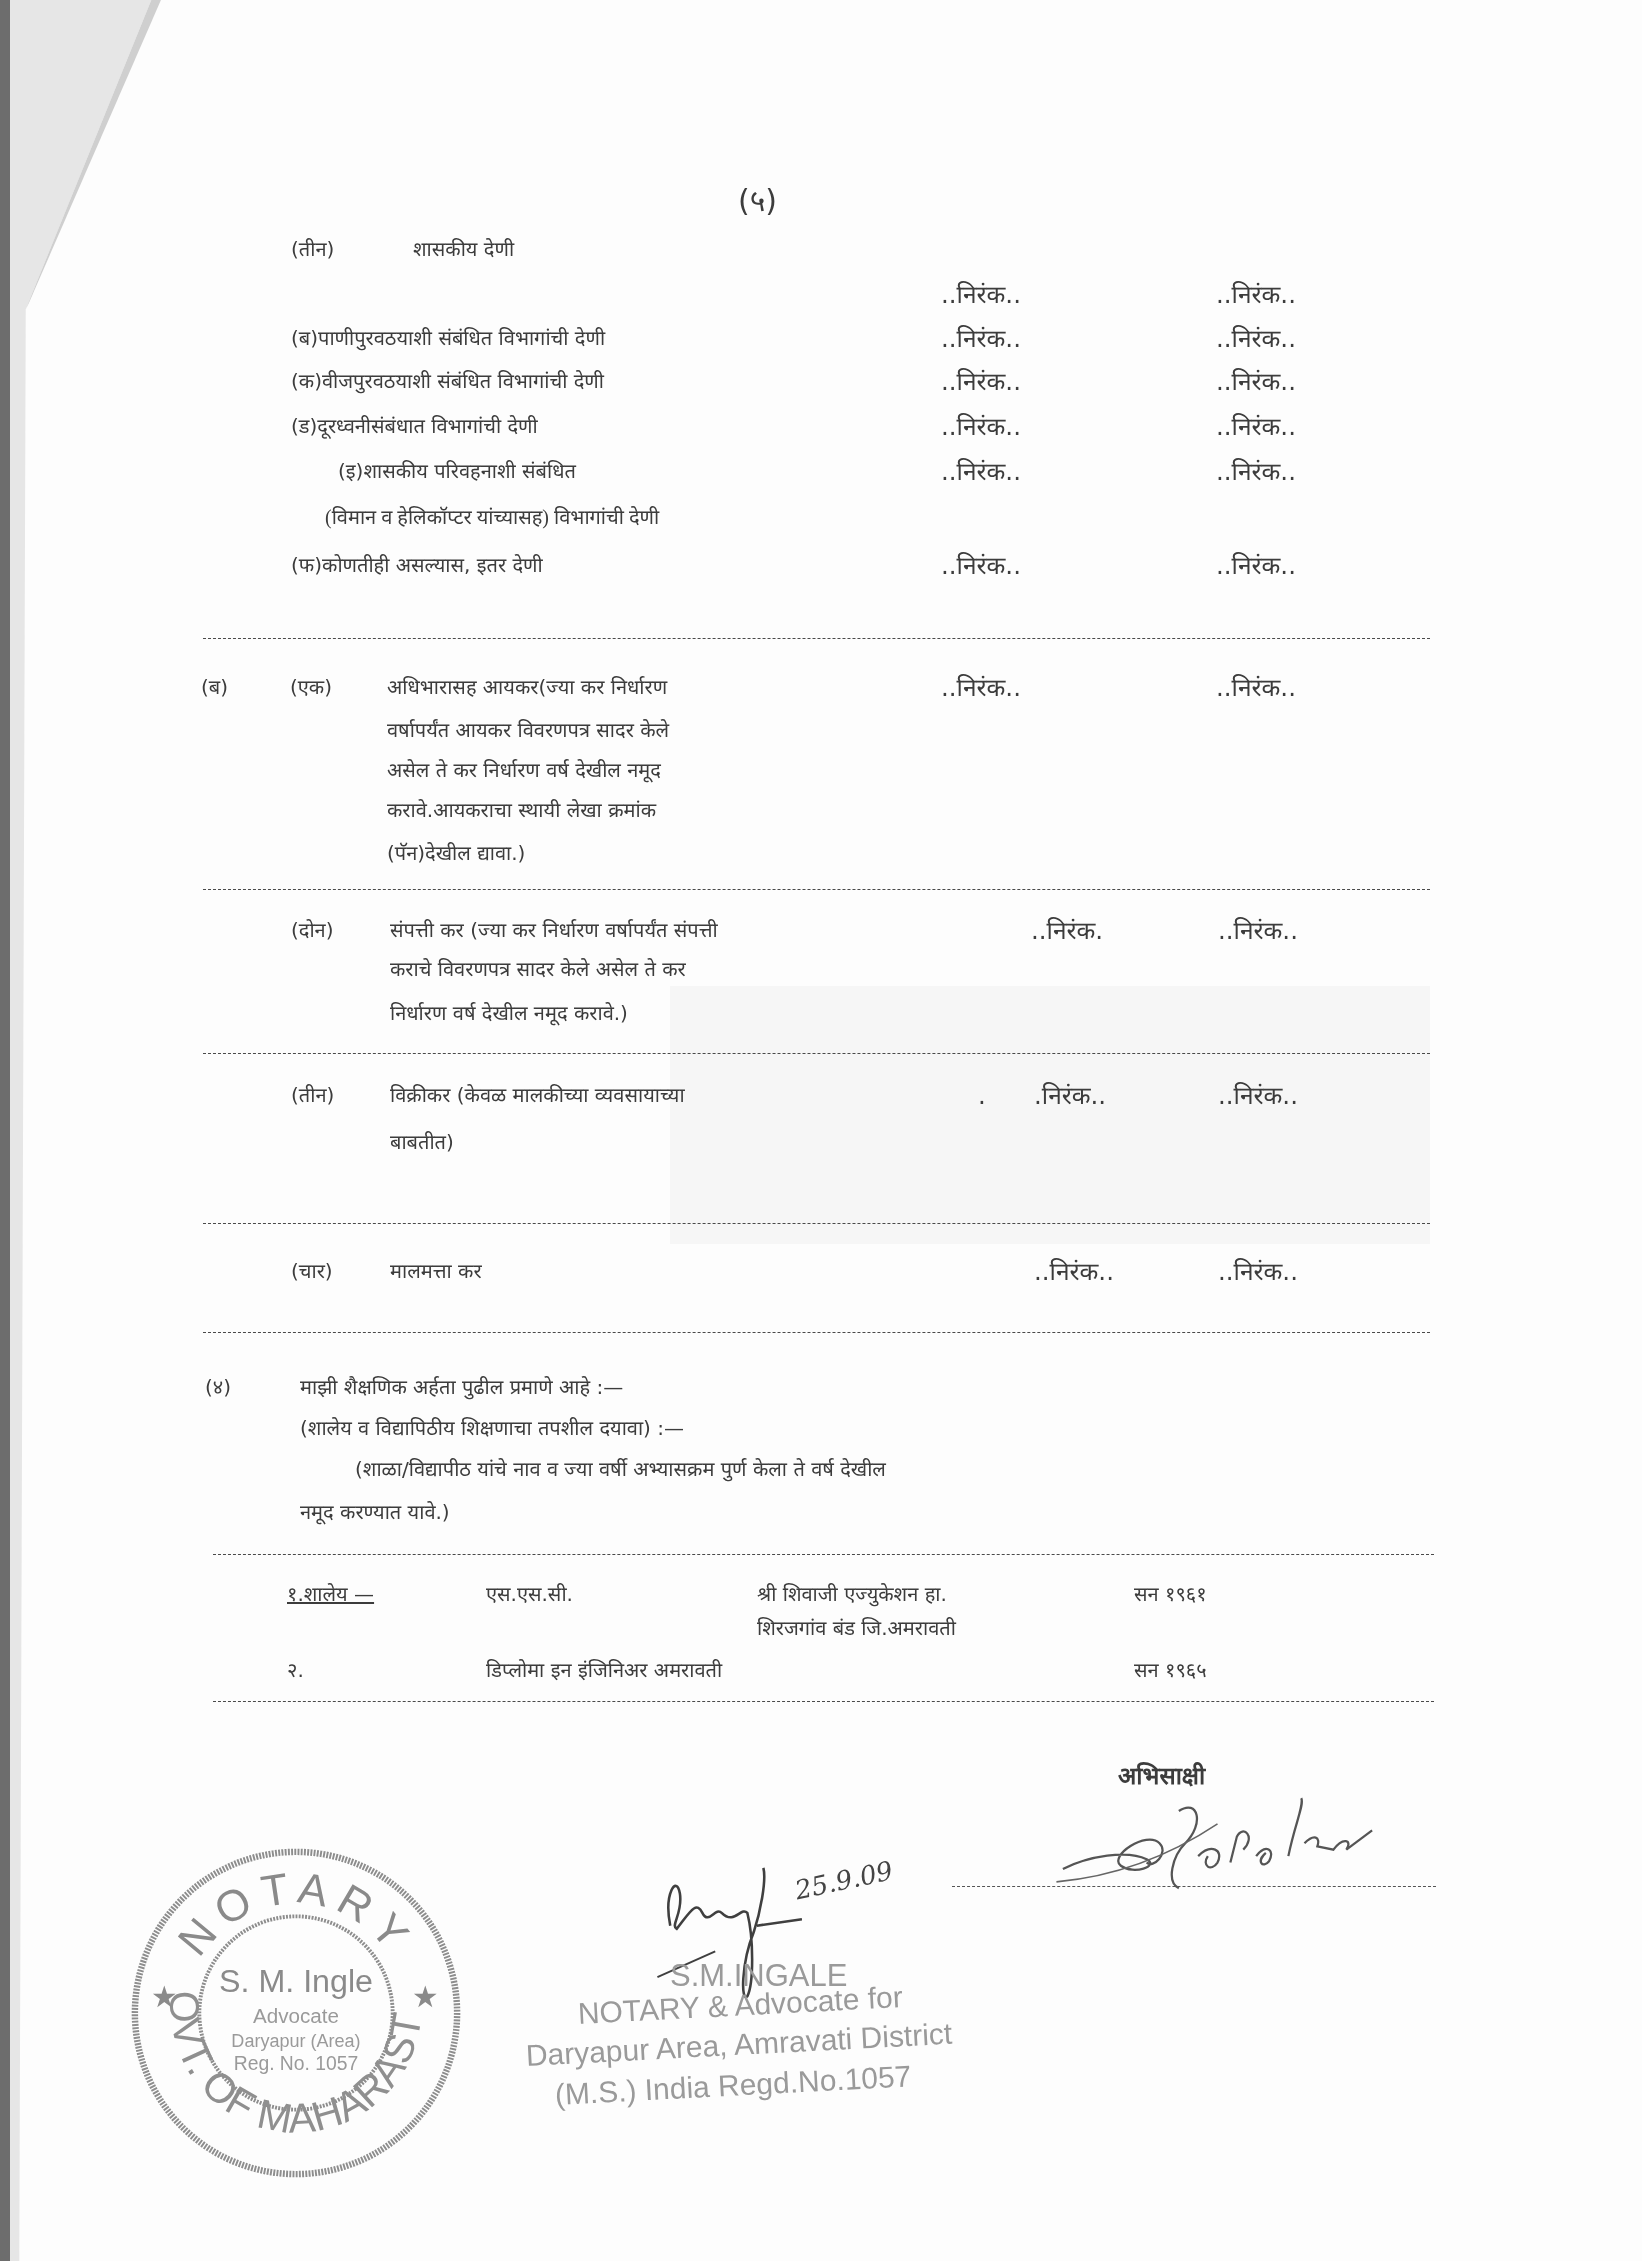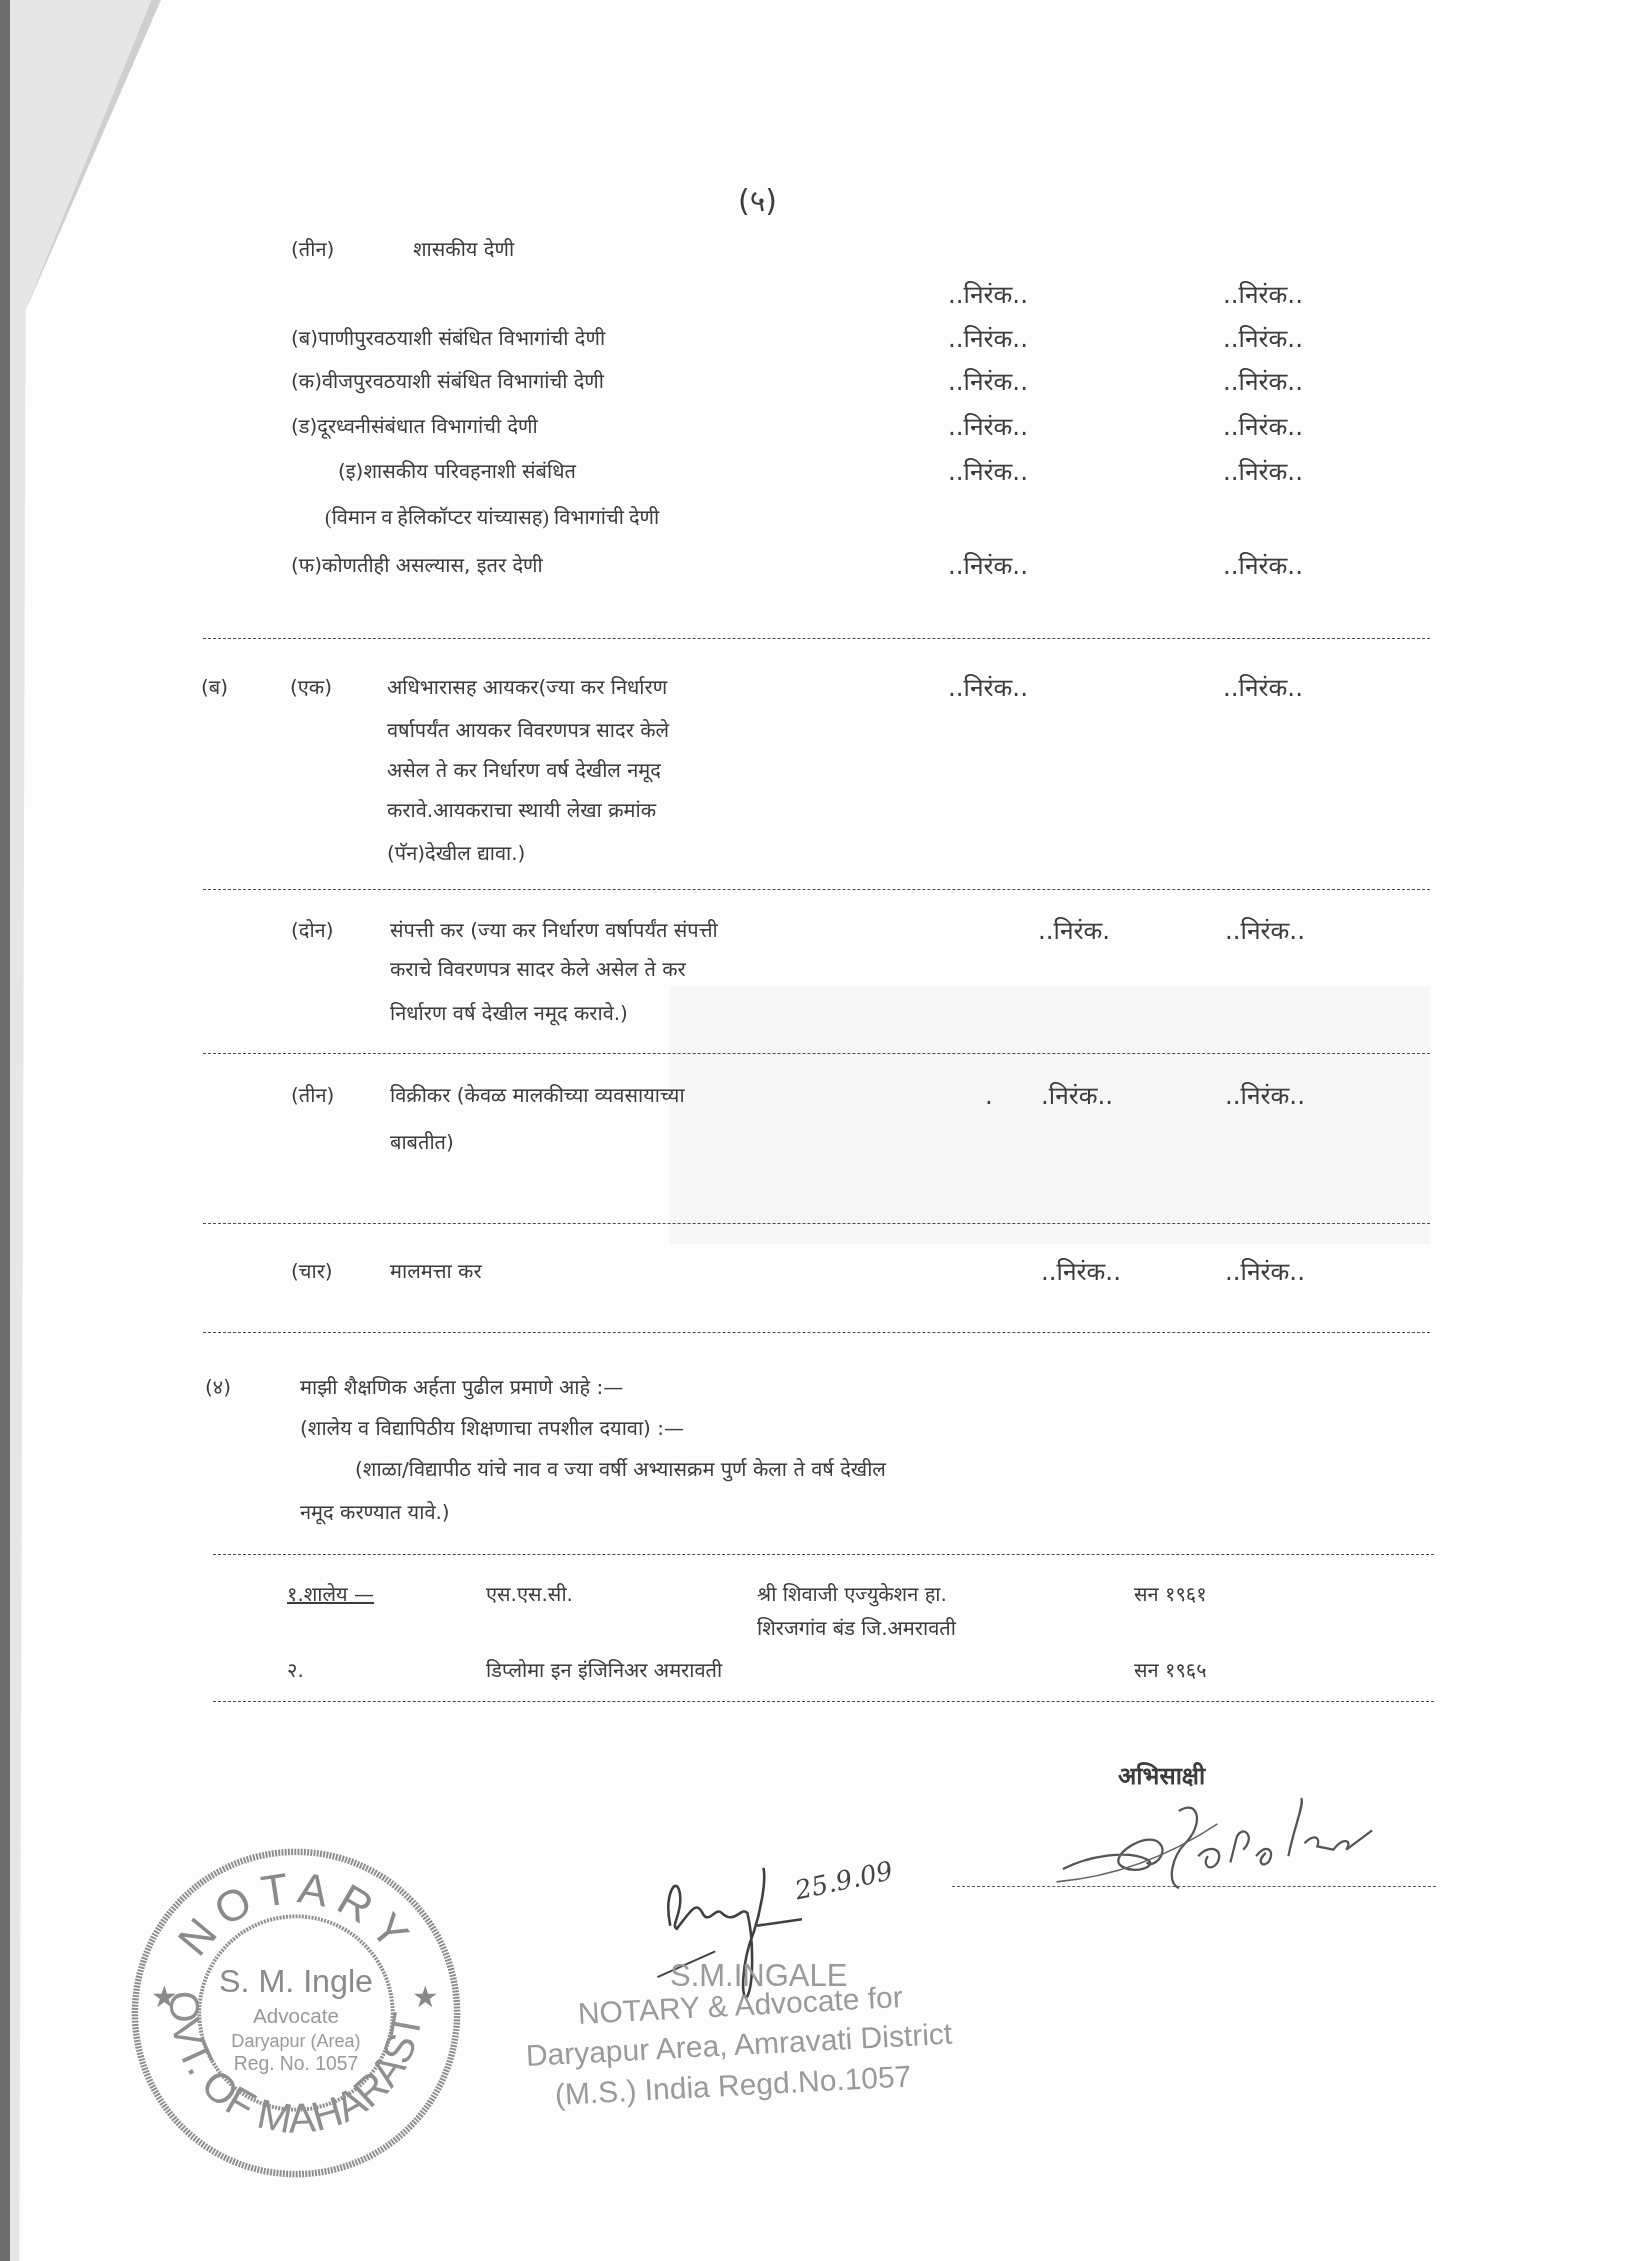--- a/index.html
+++ b/index.html
@@ -1,21 +1,21 @@
 <!DOCTYPE html>
 <html style="font-size:10.3px"><head>
 <meta charset="utf-8">
 <style>
   html, body { margin:0; padding:0; }
   body { width:1643px; height:2261px; position:relative; overflow:hidden; background:#ffffff; font-family:"DejaVu Sans", sans-serif; color:#3a3a3a; }
   .page { position:absolute; inset:0; background:#fdfdfd; }
   .fold { position:absolute; left:0; top:0; width:309px; height:2261px; }
   .edge { position:absolute; left:0; top:0; width:10.3px; height:2261px; background:#6d6d6d; }
   .t { position:absolute; white-space:nowrap; font-size:20px; line-height:33px; color:#3c3c3c; }
-  .nk { position:absolute; white-space:nowrap; font-size:24.5px; line-height:33px; color:#3c3c3c;margin-left:7px; }
+  .nk { position:absolute; white-space:nowrap; font-size:24.5px; line-height:33px; color:#3c3c3c; }
   .rule { position:absolute; height:0; border-top:1.9px dashed #4a4a4a; }
   .heading { font-size:30px; }
   .sigline { position:absolute; height:0; border-top:1.9px dashed #555; }
   .stamp { position:absolute; left:122px; top:1839px; width:348px; height:348px; }
   .seal-text { position:absolute; white-space:nowrap; color:#9a9a9a; font-family:"Liberation Sans", sans-serif; transform-origin:left top; }
   .ghost { position:absolute; background:#f2f2f2; opacity:0.7; }
 </style>
 </head>
 <body>
 

